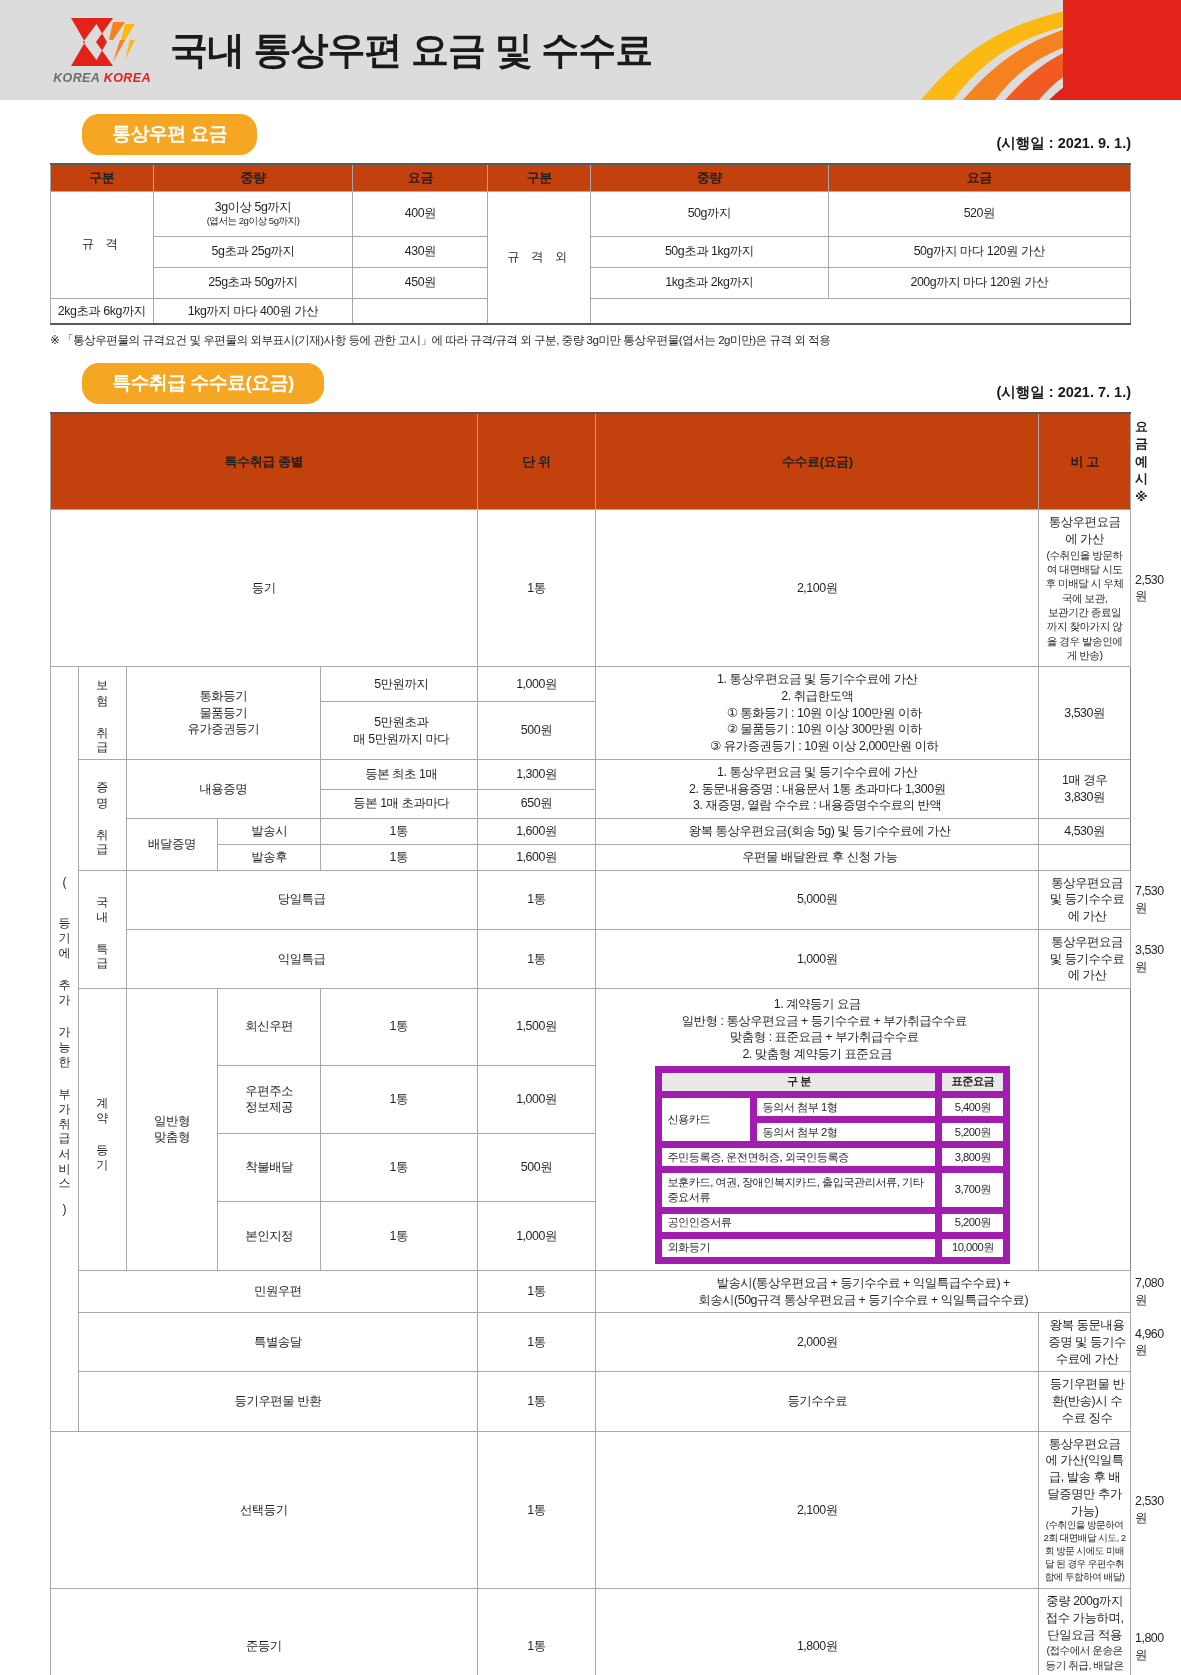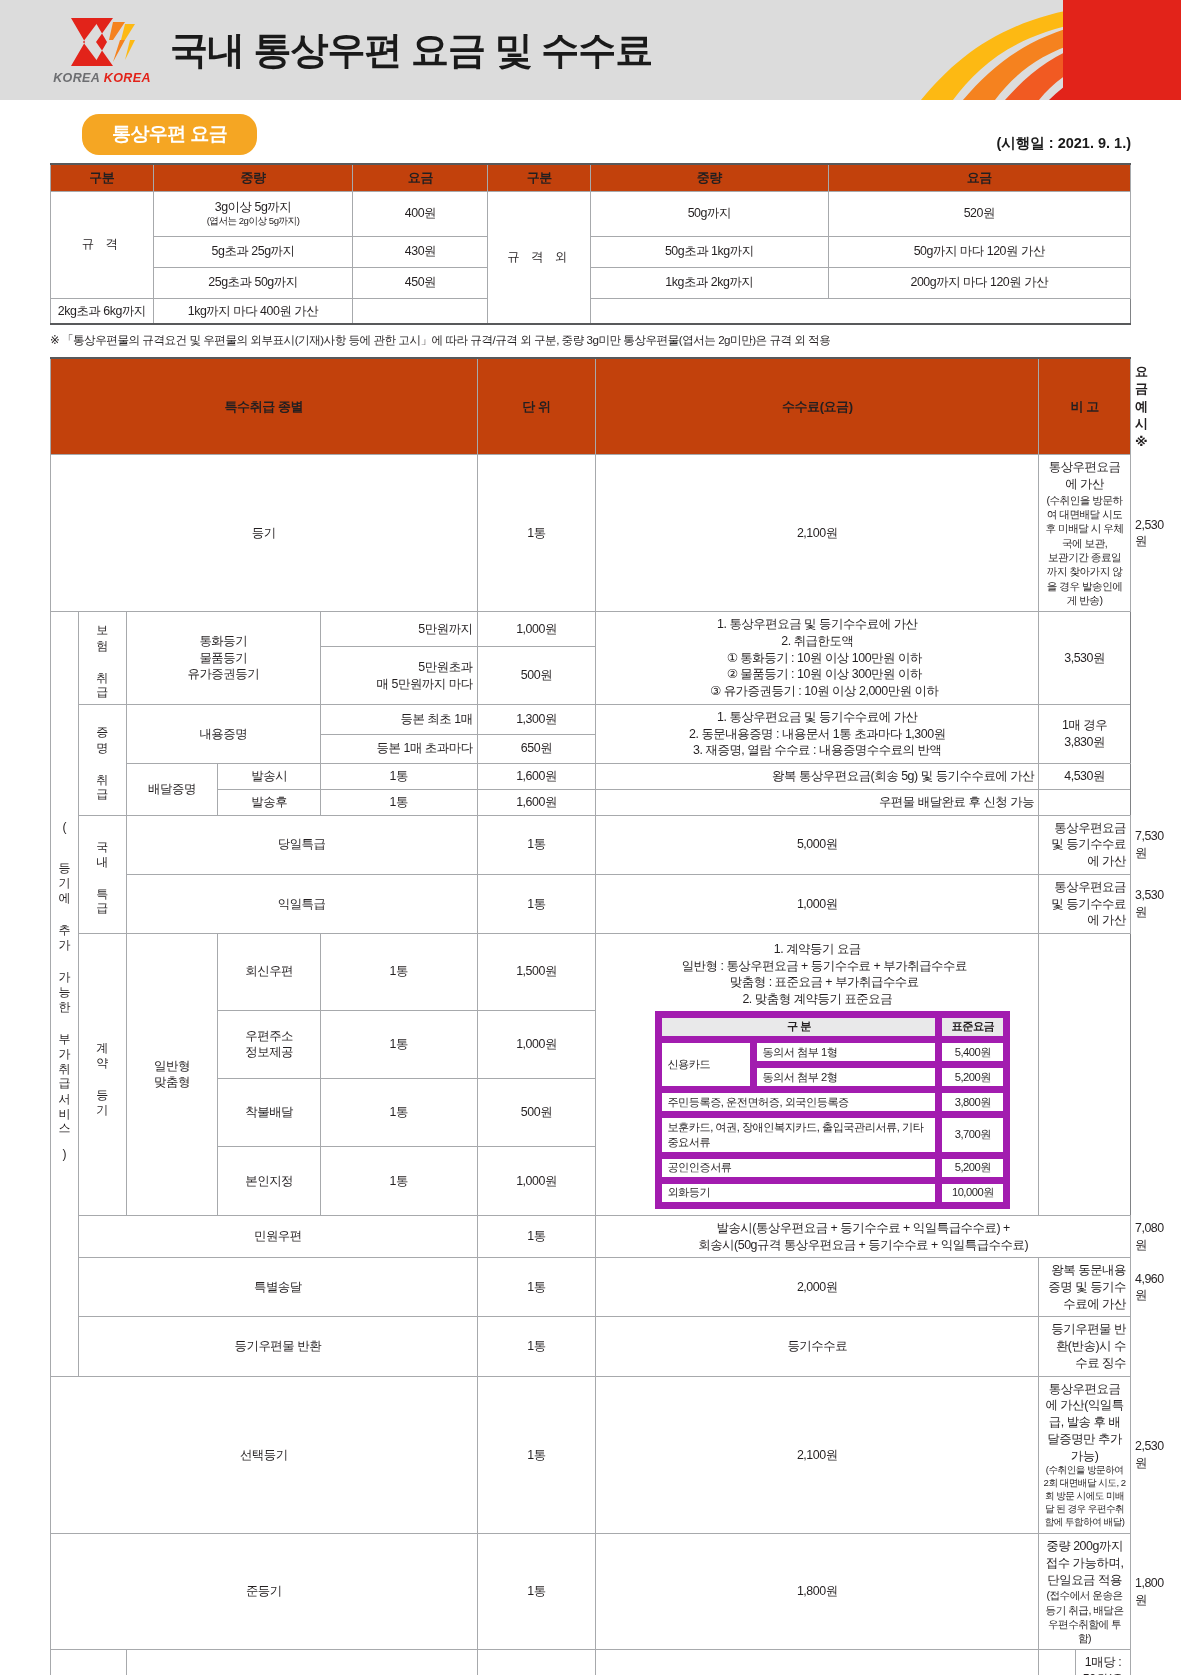--- a/index.html
+++ b/index.html
@@ -102,21 +102,21 @@
     font-size: 12.4px;
     letter-spacing: -0.45px;
     padding: 4px 4px;
     line-height: 1.35;
   }
   .tbl th {
     background: #c2410c;
     font-weight: bold;
     font-size: 13px;
   }
-  .tbl td.lft { text-align: right; padding-left: 9px; }
+  .tbl td.lft { text-align: center; padding-left: 9px; }
   .vrt {
     writing-mode: vertical-rl;
     text-orientation: upright;
     letter-spacing: 3px;
     line-height: 1;
     font-size: 12px;
     white-space: nowrap;
   }
   .sm { font-size: 10.6px; letter-spacing: -0.5px; }
   .xsm { font-size: 9.6px; letter-spacing: -0.5px; }
@@ -228,20 +228,24 @@
       <tr>
         <td>2kg초과 6kg까지</td>
         <td>1kg까지 마다 400원 가산</td>
       </tr>
     </tbody>
   </table>
   <div class="note">※ 「통상우편물의 규격요건 및 우편물의 외부표시(기재)사항 등에 관한 고시」에 따라 규격/규격 외 구분, 중량 3g미만 통상우편물(엽서는 2g미만)은 규격 외 적용</div>
 </div>
 
 <div class="section">
+  <div class="pill-row">
+    <div class="pill">특수취급 수수료(요금)</div>
+    <div class="effective">(시행일 : 2021. 7. 1.)</div>
+  </div>
 
   <table class="tbl">
     <colgroup>
       <col style="width:2.6%">
         <col style="width:4.4%">
         <col style="width:8.5%">
         <col style="width:9.5%">
       <col style="width:14.5%">
         <col style="width:11%">
         <col style="width:41%">

